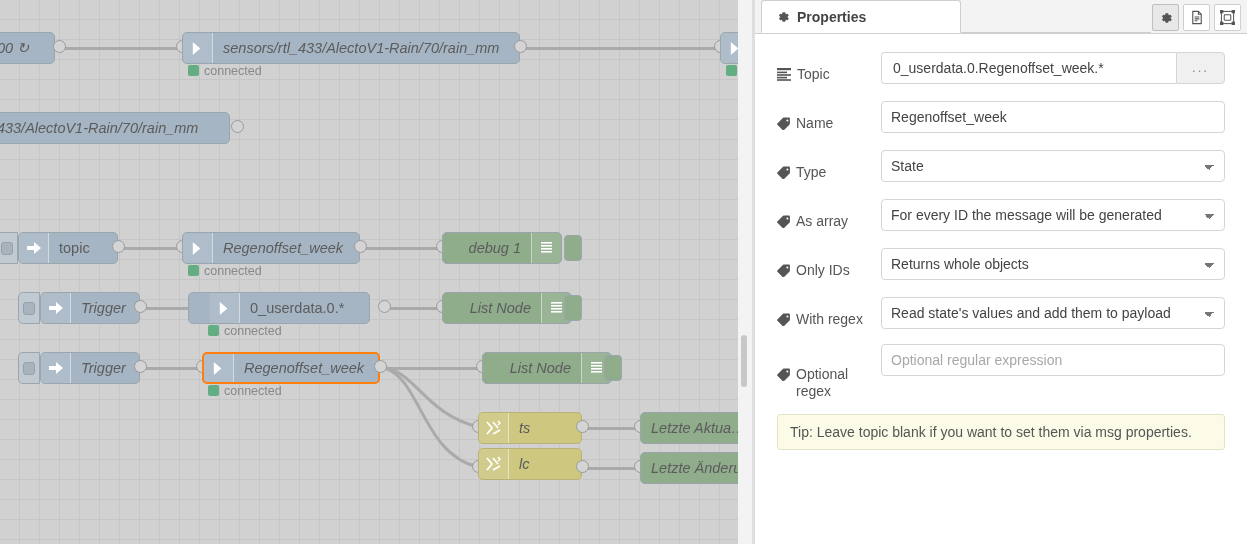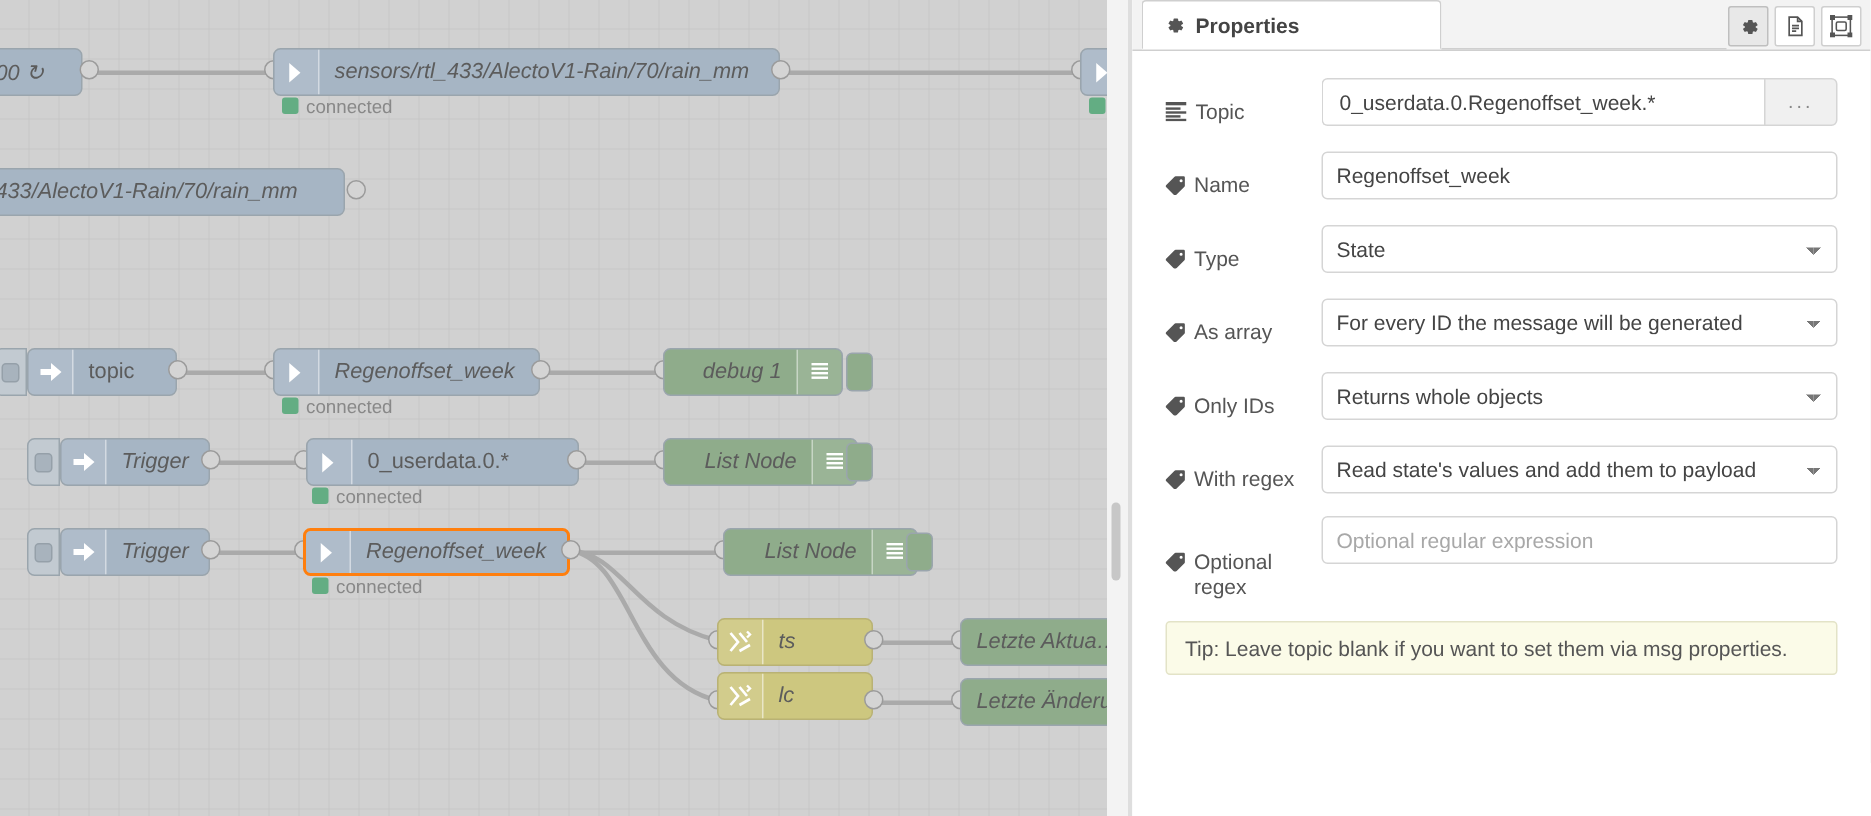--- a/index.html
+++ b/index.html
@@ -329,21 +329,21 @@
       <span class="icon-box arrow-glyph">
         <svg width="16" height="14" viewBox="0 0 16 14">
             <path d="M1 5 H8 V1 L15 7 L8 13 V9 H1 Z" fill="#ffffff"></path>
           </svg>
       </span>
       <span class="lbl">Trigger</span>
     </div>
     <div class="port" style="left:134px; top:300px;"></div>
 
     <div class="port" style="left:196px; top:300px;"></div>
-    <div class="node blue" style="left:204px; top:292px; width:182px;">
+    <div class="node blue" style="left:188px; top:292px; width:182px;padding-left:21px;">
       <span class="icon-box arrow-glyph">
         <svg width="15" height="15" viewBox="0 0 16 16">
             <path d="M3 1 L11 8 L3 15 Z" fill="#ffffff"></path>
           </svg>
       </span>
       <span class="lbl plain">0_userdata.0.*</span>
     </div>
     <div class="port" style="left:378px; top:300px;"></div>
     <div class="status-dot" style="left:208px; top:325px;"></div>
     <div class="status-txt" style="left:224px; top:324px;">connected</div>

